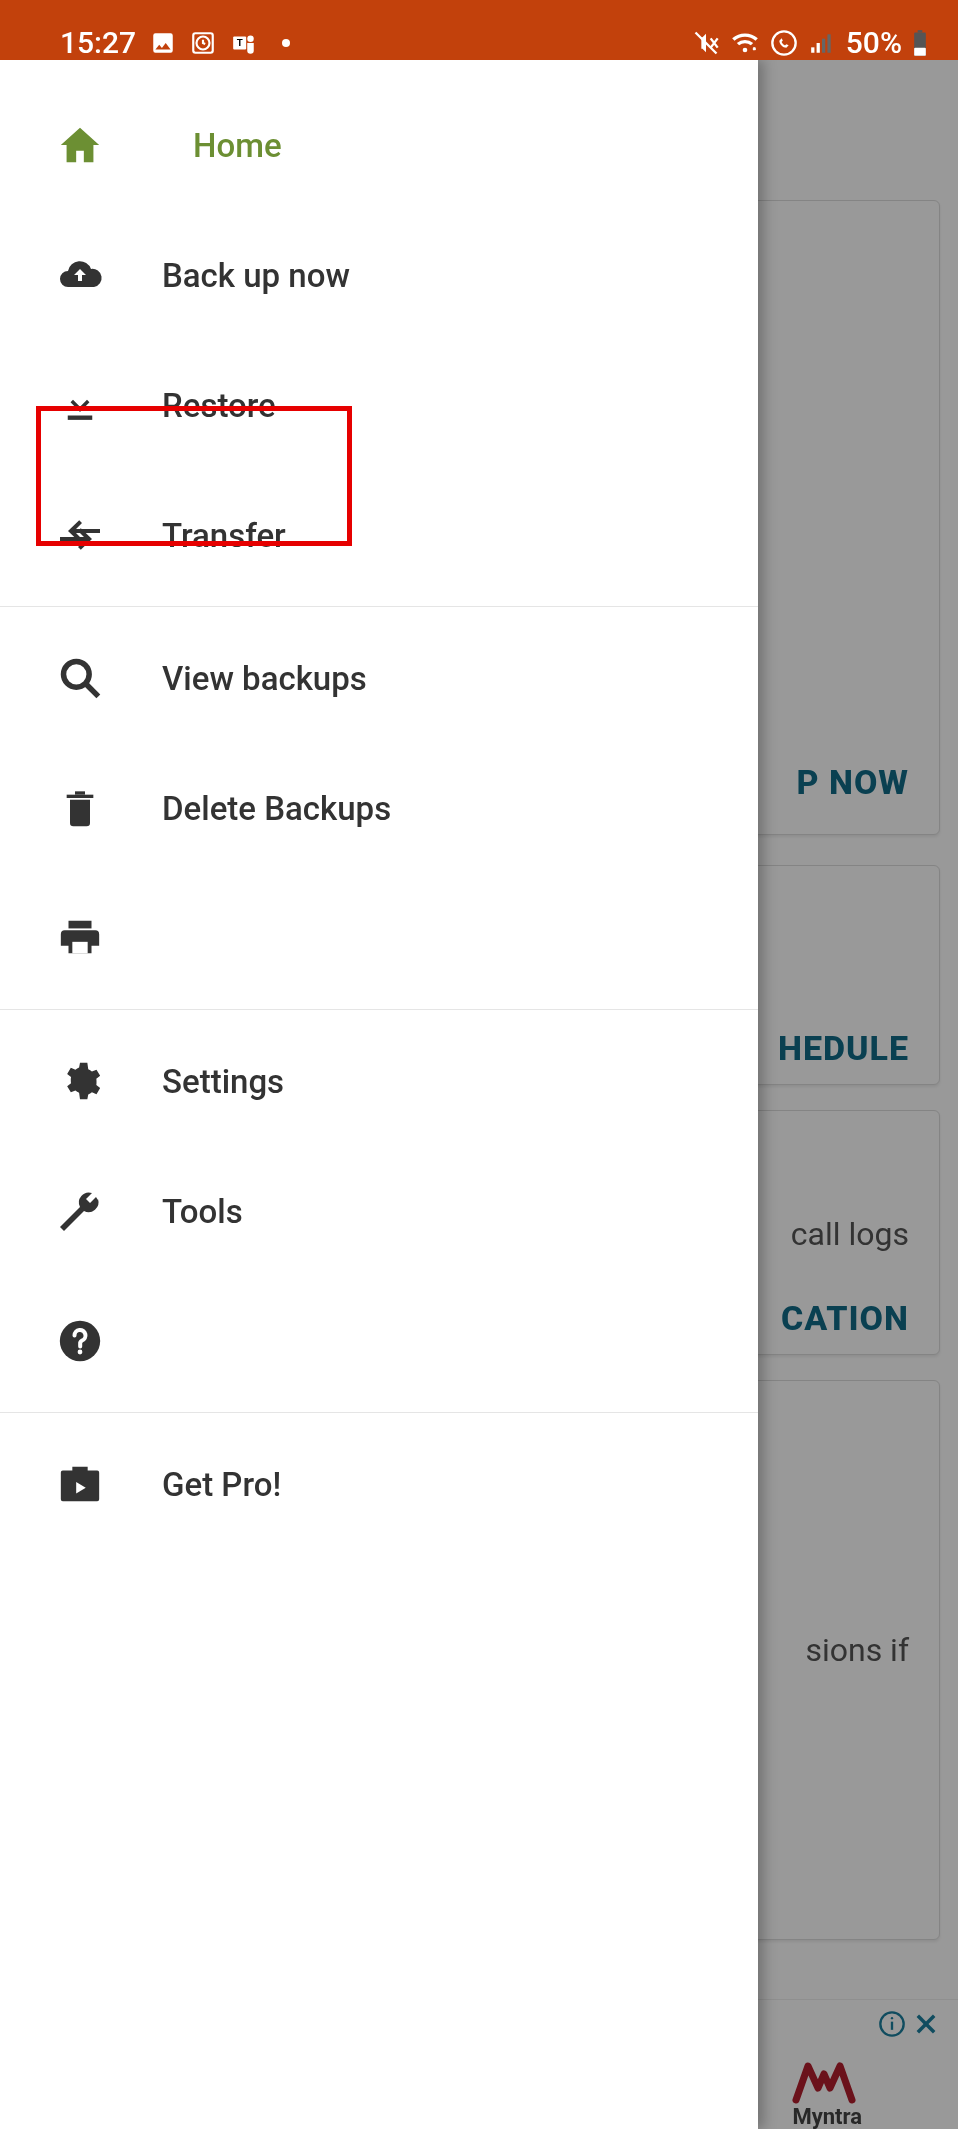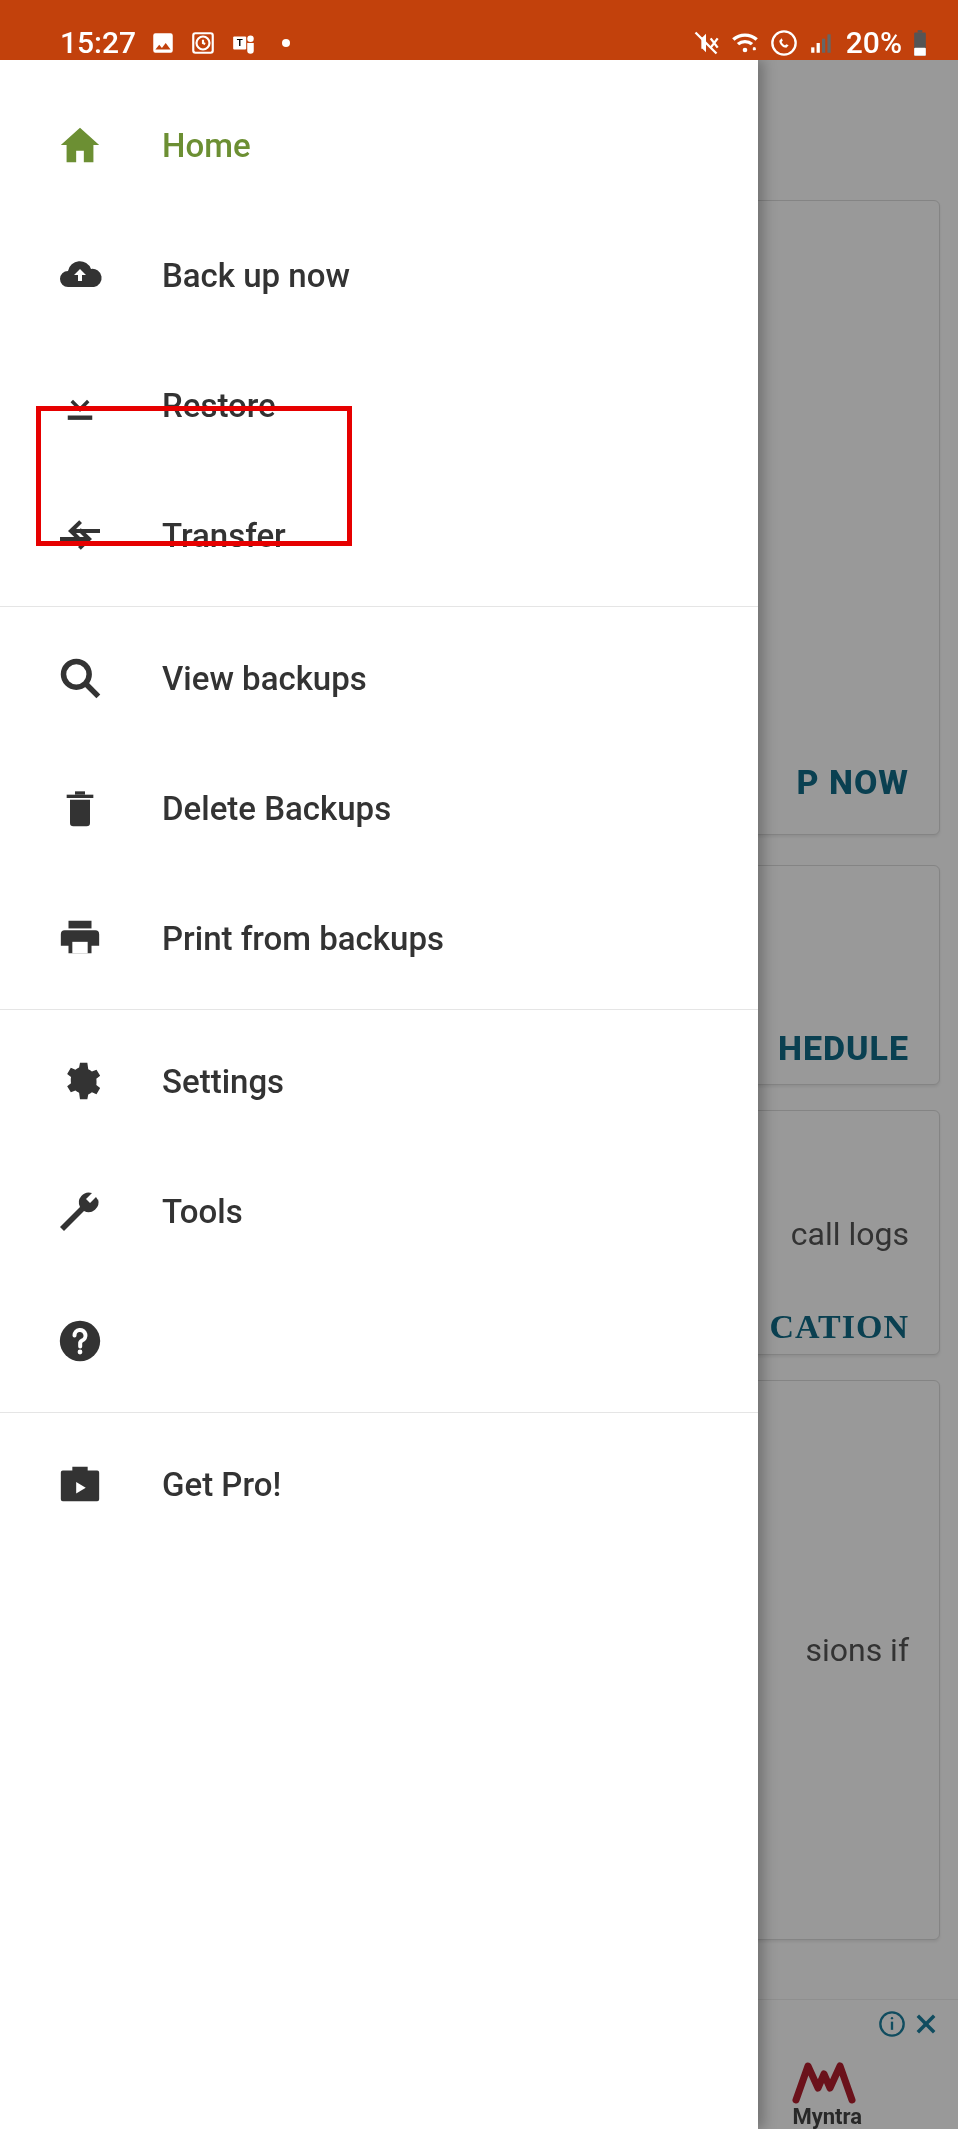--- a/index.html
+++ b/index.html
@@ -66,21 +66,21 @@
   .menu-item .icon-slot {
     width: 48px; height: 48px;
     display: flex; align-items: center; justify-content: center;
     color: #333;
   }
   .menu-item .label {
     font-size: 33px;
     color: #333;
     font-weight: 500;
   }
-  .menu-item.active .label { color: #6c8f33; }
+  .menu-item.active .label { color: #6c8f33; margin-left: 31px; }
   .menu-item.active .icon-slot { color: #6c8f33; }
   .divider {
     height: 1px;
     background: #e5e5e5;
     margin: 6px 0;
   }
   .highlight-box {
     border: 5px solid #e60000;
     position: absolute;
     left: 36px;
@@ -180,21 +180,21 @@
         </svg>
     </span>
     <span class="status-icon">
       <svg width="28" height="26" viewBox="0 0 24 24" fill="#fff">
           <rect x="2" y="16" width="3" height="5"></rect>
           <rect x="7" y="12" width="3" height="9"></rect>
           <rect x="12" y="8" width="3" height="13" fill="#666"></rect>
           <rect x="17" y="4" width="3" height="17" fill="#666"></rect>
         </svg>
     </span>
-    <span>20%</span>
+    <span>50%</span>
     <span class="status-icon">
       <svg width="16" height="28" viewBox="0 0 12 24">
           <rect x="1" y="3" width="10" height="20" rx="1" fill="#555"></rect>
           <rect x="4" y="1" width="4" height="2" fill="#555"></rect>
           <rect x="1" y="16" width="10" height="7" rx="1" fill="#fff"></rect>
         </svg>
     </span>
   </div>
 </div>
 
@@ -209,21 +209,21 @@
         <div style="position:absolute;right:30px;bottom:32px;" class="bg-button-text">P NOW</div>
       </div>
 
       <div class="bg-card" style="top:805px;height:220px;width:900px;">
         <div style="position:absolute;right:30px;bottom:16px;" class="bg-button-text">HEDULE</div>
       </div>
 
       <div class="bg-card" style="top:1050px;height:245px;width:900px;">
         <div style="position:absolute;right:250px;top:20px;" class="bg-title-text">fe</div>
         <div style="position:absolute;right:30px;top:104px;" class="bg-body-text">call logs</div>
-        <div style="position:absolute;right:30px;bottom:8px;font-family:Liberation Serif, serif;" class="bg-button-text">CATION</div>
+        <div style="position:absolute;right:30px;bottom:16px;" class="bg-button-text">CATION</div>
       </div>
 
       <div class="bg-card" style="top:1320px;height:560px;width:900px;">
         <div style="position:absolute;right:30px;top:210px;margin-top:40px;" class="bg-body-text">sions if</div>
       </div>
     </div>
 
     <div class="ad-area">
       <span class="ad-info-icon">
         <svg width="28" height="28" viewBox="0 0 24 24" fill="none" stroke="#1b7f9e" stroke-width="2">
@@ -314,21 +314,20 @@
     </div>
 
     <div class="menu-item">
       <span class="icon-slot">
         <svg width="46" height="46" viewBox="0 0 24 24" fill="#333">
             <path d="M6 3h12v4H6z"></path>
             <path d="M4 8h16a2 2 0 0 1 2 2v6h-4v4H6v-4H2v-6a2 2 0 0 1 2-2z"></path>
             <rect x="8" y="14" width="8" height="6" fill="#fff"></rect>
           </svg>
       </span>
-      <span class="label">Print from backups</span>
     </div>
 
     <div class="divider"></div>
 
     <div class="menu-item">
       <span class="icon-slot">
         <svg width="44" height="44" viewBox="0 0 24 24" fill="#333">
             <path d="M12 8a4 4 0 1 0 0 8 4 4 0 0 0 0-8zm9 4a7 7 0 0 0-.1-1.2l2.1-1.6-2-3.4-2.5 1a7 7 0 0 0-2-1.2L16 2h-4l-.5 2.6a7 7 0 0 0-2 1.2l-2.5-1-2 3.4 2.1 1.6A7 7 0 0 0 7 12c0 .4 0 .8.1 1.2L5 14.8l2 3.4 2.5-1a7 7 0 0 0 2 1.2L12 22h4l.5-2.6a7 7 0 0 0 2-1.2l2.5 1 2-3.4-2.1-1.6c.1-.4.1-.8.1-1.2z"></path>
           </svg>
       </span>

